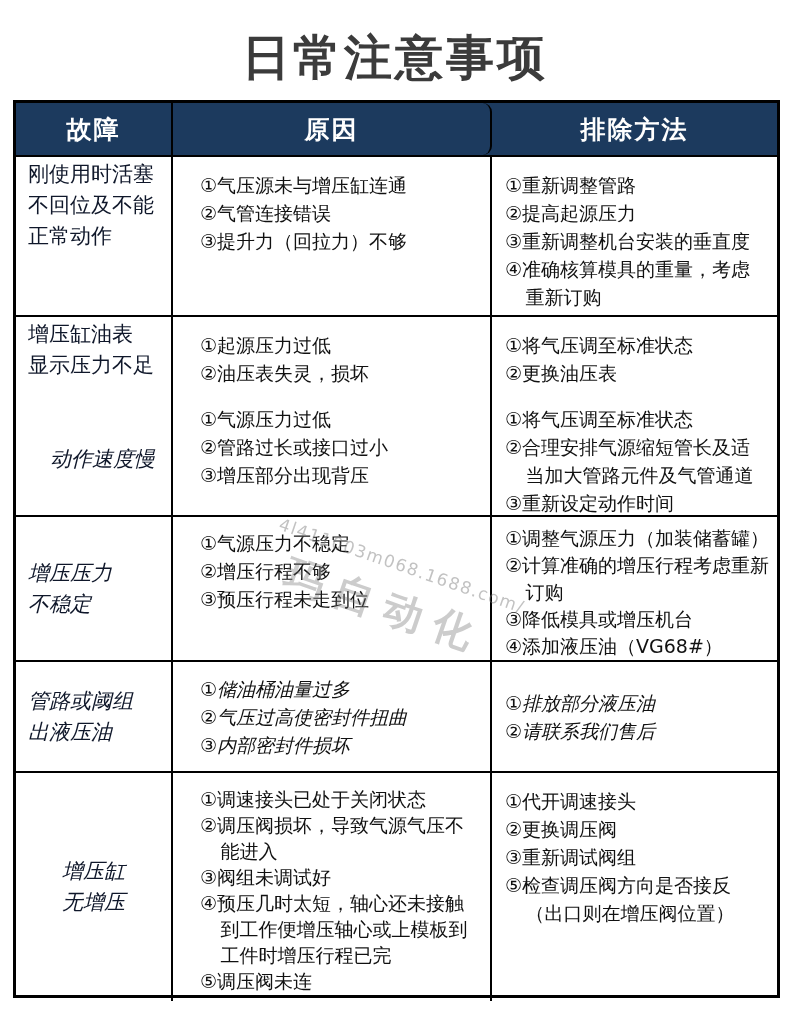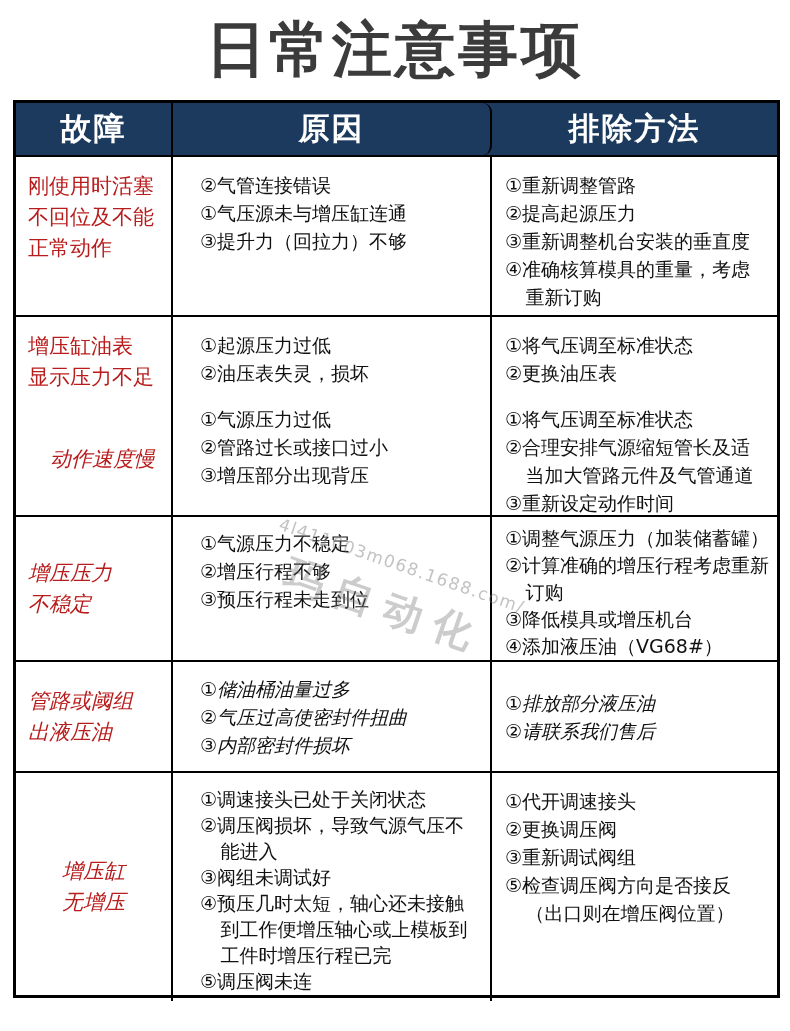--- a/index.html
+++ b/index.html
@@ -1,56 +1,56 @@
 <!DOCTYPE html>
 <html><head>
 <meta charset="utf-8">
 <style>
   html,body{margin:0;padding:0;background:#ffffff;}
   *{box-sizing:border-box;}
   body{font-family:"DejaVu Sans","Liberation Sans",sans-serif;}
   .page{position:relative;width:790px;height:1031px;background:#ffffff;overflow:hidden;margin:0 auto;}
 
   .title{
-    margin:0;padding-top:20px;height:80px;
-    text-align:center;font-size:60px;font-weight:bold;
+    margin:8px;padding-top:20px;height:80px;
+    text-align:center;font-size:48px;font-weight:bold;
     letter-spacing:3px;color:#3b3b3b;line-height:58px;
   }
 
   .table{
     position:absolute;left:13px;top:100px;width:767px;height:898px;
     border:3px solid #000000;background:#ffffff;
     display:flex;flex-direction:column;
   }
 
   .thead{display:flex;height:52px;background:#1c3a5e;flex:none;}
   .th{
-    color:#ffffff;font-weight:bold;font-size:31px;
+    color:#ffffff;font-weight:bold;font-size:25px;
     display:flex;align-items:center;justify-content:center;
     letter-spacing:2px;
   }
   .th1{width:157px;border-right:2px solid #000000;}
   .th2{width:319px;border-right:2px solid #000000;border-radius:9px;}
   .th3{flex:1;}
 
   .trow{display:flex;flex-direction:column;border-top:2px solid #000000;flex:none;}
   .r1{height:160px;}
   .r2{height:200px;}
   .r3{height:145px;}
   .r4{height:111px;}
   .r5{height:230px;}
 
   .sub{display:flex;flex:1;min-height:0;}
   .sub-fixed{flex:none;height:86px;}
 
   .cell{overflow:hidden;}
   .c1{
     width:157px;border-right:2px solid #000000;
-    padding:14px 4px 2px 12px;
-    font-size:21px;line-height:31px;color:#b91c1c;
+    padding:2px 4px 2px 12px;
+    font-size:21px;line-height:31px;color:#0f172a;
   }
   .c2{
     width:319px;border-right:2px solid #000000;
     padding:14px 6px 2px 27px;
     font-size:19px;line-height:28px;color:#111111;
   }
   .c3{
     flex:1;
     padding:14px 4px 2px 13px;
     font-size:19px;line-height:28px;color:#111111;
@@ -94,22 +94,22 @@
     </div>
 
     <div class="trow r1">
       <div class="sub">
         <div class="cell c1">
           <div class="fault">刚使用时活塞
 不回位及不能
 正常动作</div>
         </div>
         <div class="cell c2">
+            <div class="item">①气压源未与增压缸连通</div>
             <div class="item">②气管连接错误</div>
-            <div class="item">①气压源未与增压缸连通</div>
             <div class="item">③提升力（回拉力）不够</div>
           </div>
         <div class="cell c3">
             <div class="item">①重新调整管路</div>
             <div class="item">②提高起源压力</div>
             <div class="item">③重新调整机台安装的垂直度</div>
             <div class="item">④准确核算模具的重量，考虑
 重新订购</div>
           </div>
       </div>

